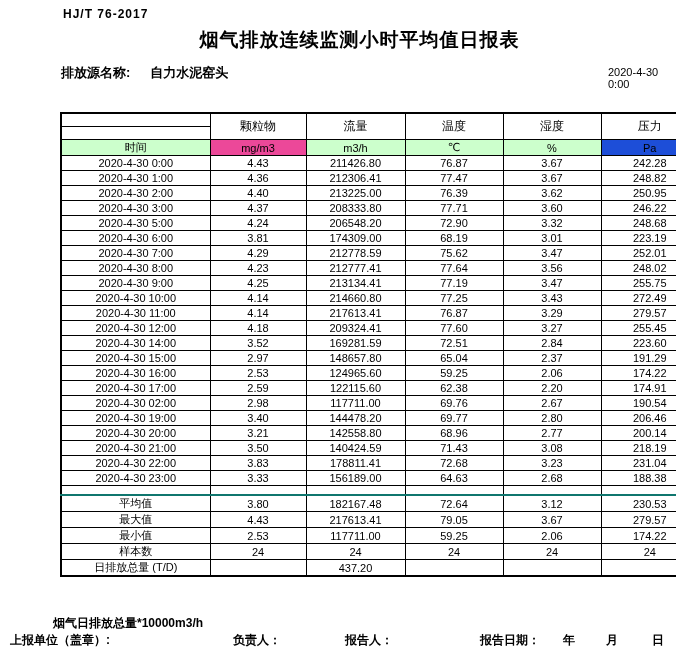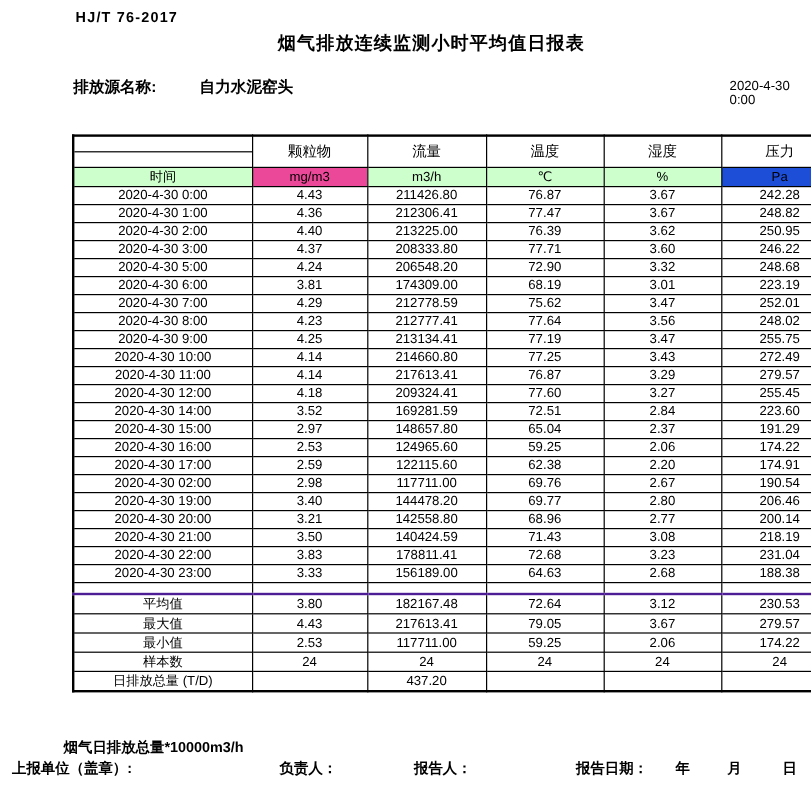--- a/index.html
+++ b/index.html
@@ -3,41 +3,41 @@
 <meta charset="utf-8">
 <style>
   html,body{margin:0;padding:0;}
   body{
     width:676px;height:654px;position:relative;overflow:hidden;
     background:#ffffff;color:#000;
     font-family:"Liberation Sans","DejaVu Sans",sans-serif;
   }
   .abs{position:absolute;padding-left:43px;}
   #std-code{left:20px;top:7px;font-size:12px;font-weight:bold;letter-spacing:1px;}
-  #page-title{left:0;right:0;top:27px;text-align:center;font-size:15px;font-weight:bold;letter-spacing:1px;}
+  #page-title{left:0;right:0;top:27px;text-align:center;font-size:19px;font-weight:bold;letter-spacing:1px;}
   #source-line{left:18px;top:64px;font-size:13px;font-weight:bold;}
-  #source-line .src-name{margin-left:36px;}
+  #source-line .src-name{margin-left:20px;}
   #report-datetime{left:565px;top:66px;font-size:11px;}
 
   #table-wrap{left:17px;top:112px;}
   table{
     border-collapse:collapse;table-layout:fixed;width:638px;
     font-size:11px;border:2px solid #000;
   }
   th,td{
     border:1px solid #000;padding:0;text-align:center;vertical-align:middle;
     font-weight:normal;white-space:nowrap;overflow:hidden;
   }
   tr.name-row th{height:25px;font-size:12px;}
   th.corner{position:relative;}
   .corner-line{position:absolute;left:-1px;right:-1px;top:12px;border-top:1px solid #000;height:0;}
   tr.unit-row th{height:14px;font-size:11px;}
   tbody td{height:14px;}
   tr.blank-row td{height:8px;}
-  tr.summary-first td{border-top:2px solid #4c1d95;}
+  tr.summary-first td{border-top:2px solid #0f766e;}
 
   #footer-note{left:10px;top:615px;font-size:12px;font-weight:bold;}
   #signature-line{left:0;top:632px;width:568px;height:16px;font-size:12px;font-weight:bold;}
   #signature-line span{position:absolute;top:0;}
   #sig-unit{left:10px;}
   #sig-responsible{left:233px;}
   #sig-reporter{left:345px;}
   #sig-date{left:480px;}
   #sig-year{left:563px;}
   #sig-month{left:606px;}

